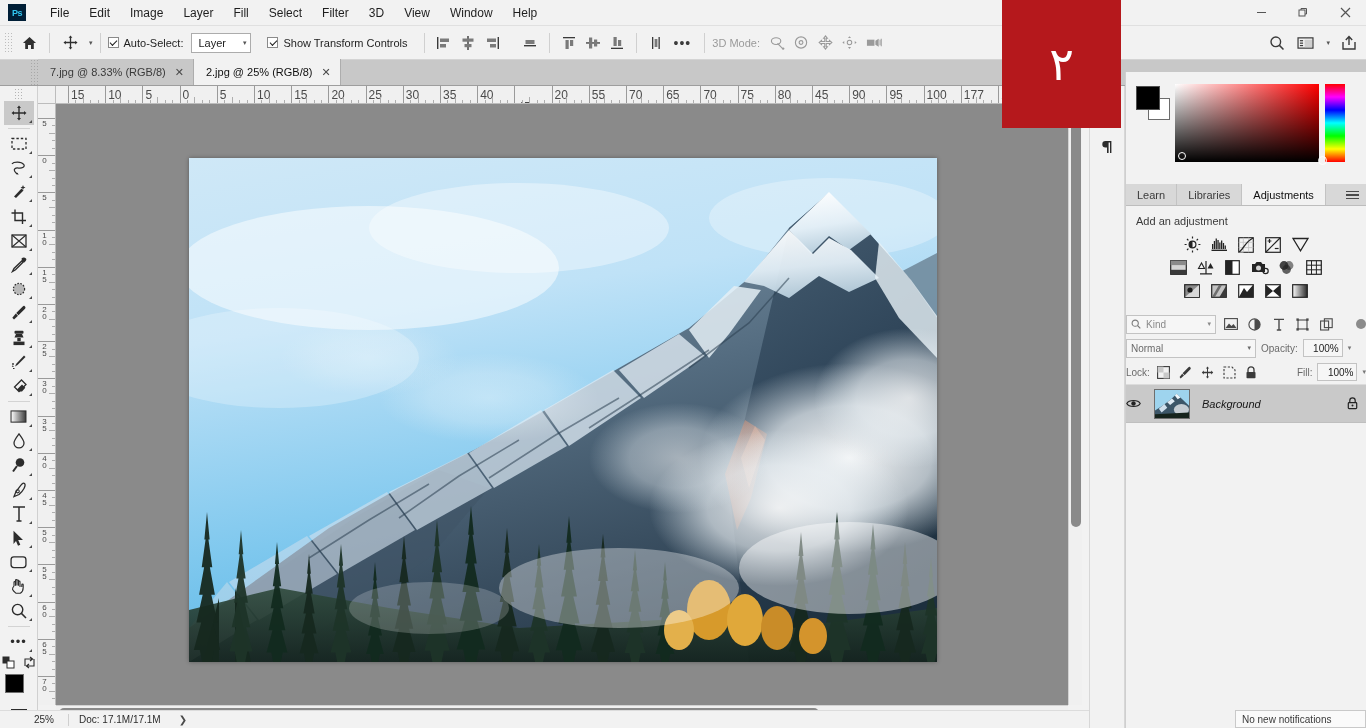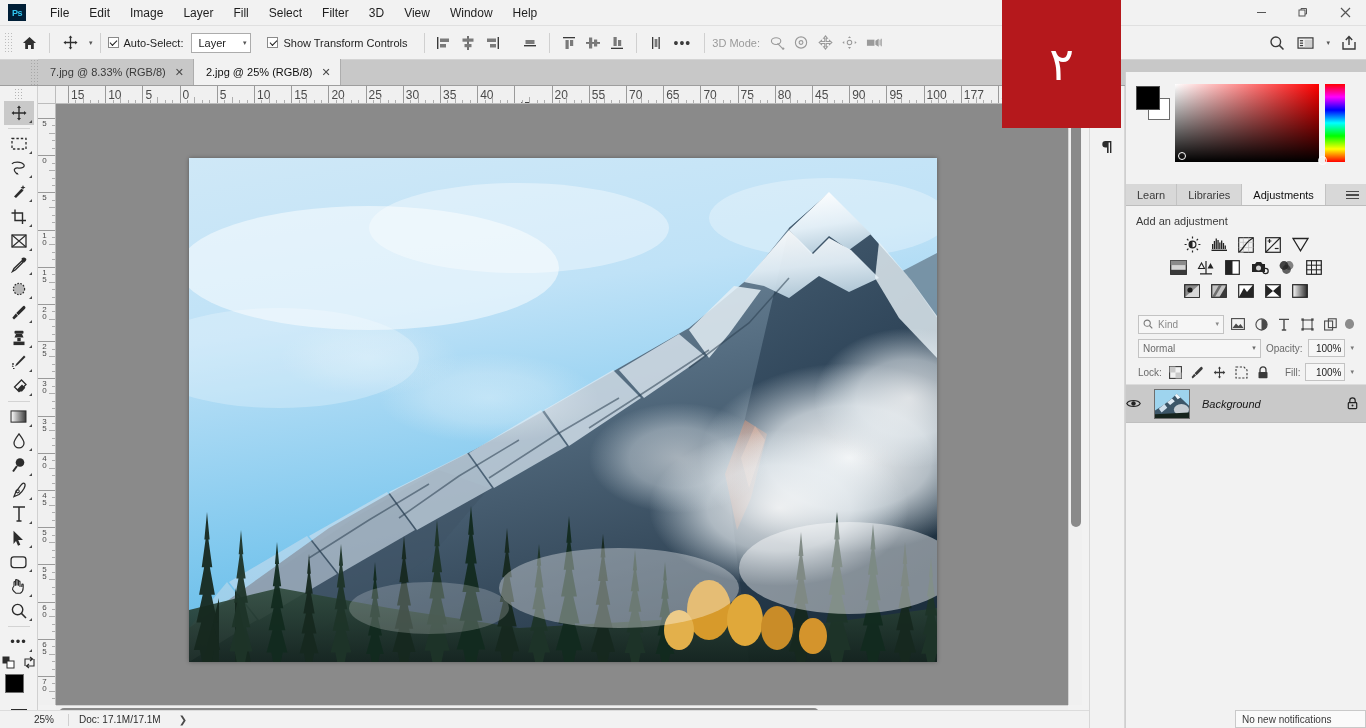--- a/index.html
+++ b/index.html
@@ -209,21 +209,21 @@
   .adjpanel { background:#f2f2f2; padding:6px 0 10px; }
   .adj-title { font-size:11px; color:#3a3a3a; padding:3px 0 6px 10px; }
   .adj-row { display:flex; justify-content:center; gap:9px; padding:3px 0; }
   .adj-ico {
     width:18px; height:17px; display:flex; align-items:center; justify-content:center;
     color:#242424;
   }
 
   
   .layerspanel { background:#f2f2f2; }
-  .lp-row { display:flex; align-items:center; height:24px; padding:0 12px; gap:5px; }
+  .lp-row { display:flex; align-items:center; height:24px; padding:0 0; gap:5px; }
   .lp-search {
     display:flex; align-items:center; gap:5px; border:1px solid #c3c3c3;
     background:#f6f6f6; height:19px; width:90px; padding:0 4px; font-size:10px; color:#8a8a8a;
   }
   .lp-search .cv { margin-left:auto; font-size:7px; }
   .lp-filter { width:19px; height:19px; display:flex; align-items:center; justify-content:center; color:#444; font-size:11px; }
   .lp-toggle { width:10px; height:10px; border-radius:50%; background:#8b8b8b; margin-left:auto; }
   .blend-sel {
     border:1px solid #c3c3c3; background:#f6f6f6; height:19px; width:130px;
     display:flex; align-items:center; padding:0 4px; font-size:10px; color:#6a6a6a;

